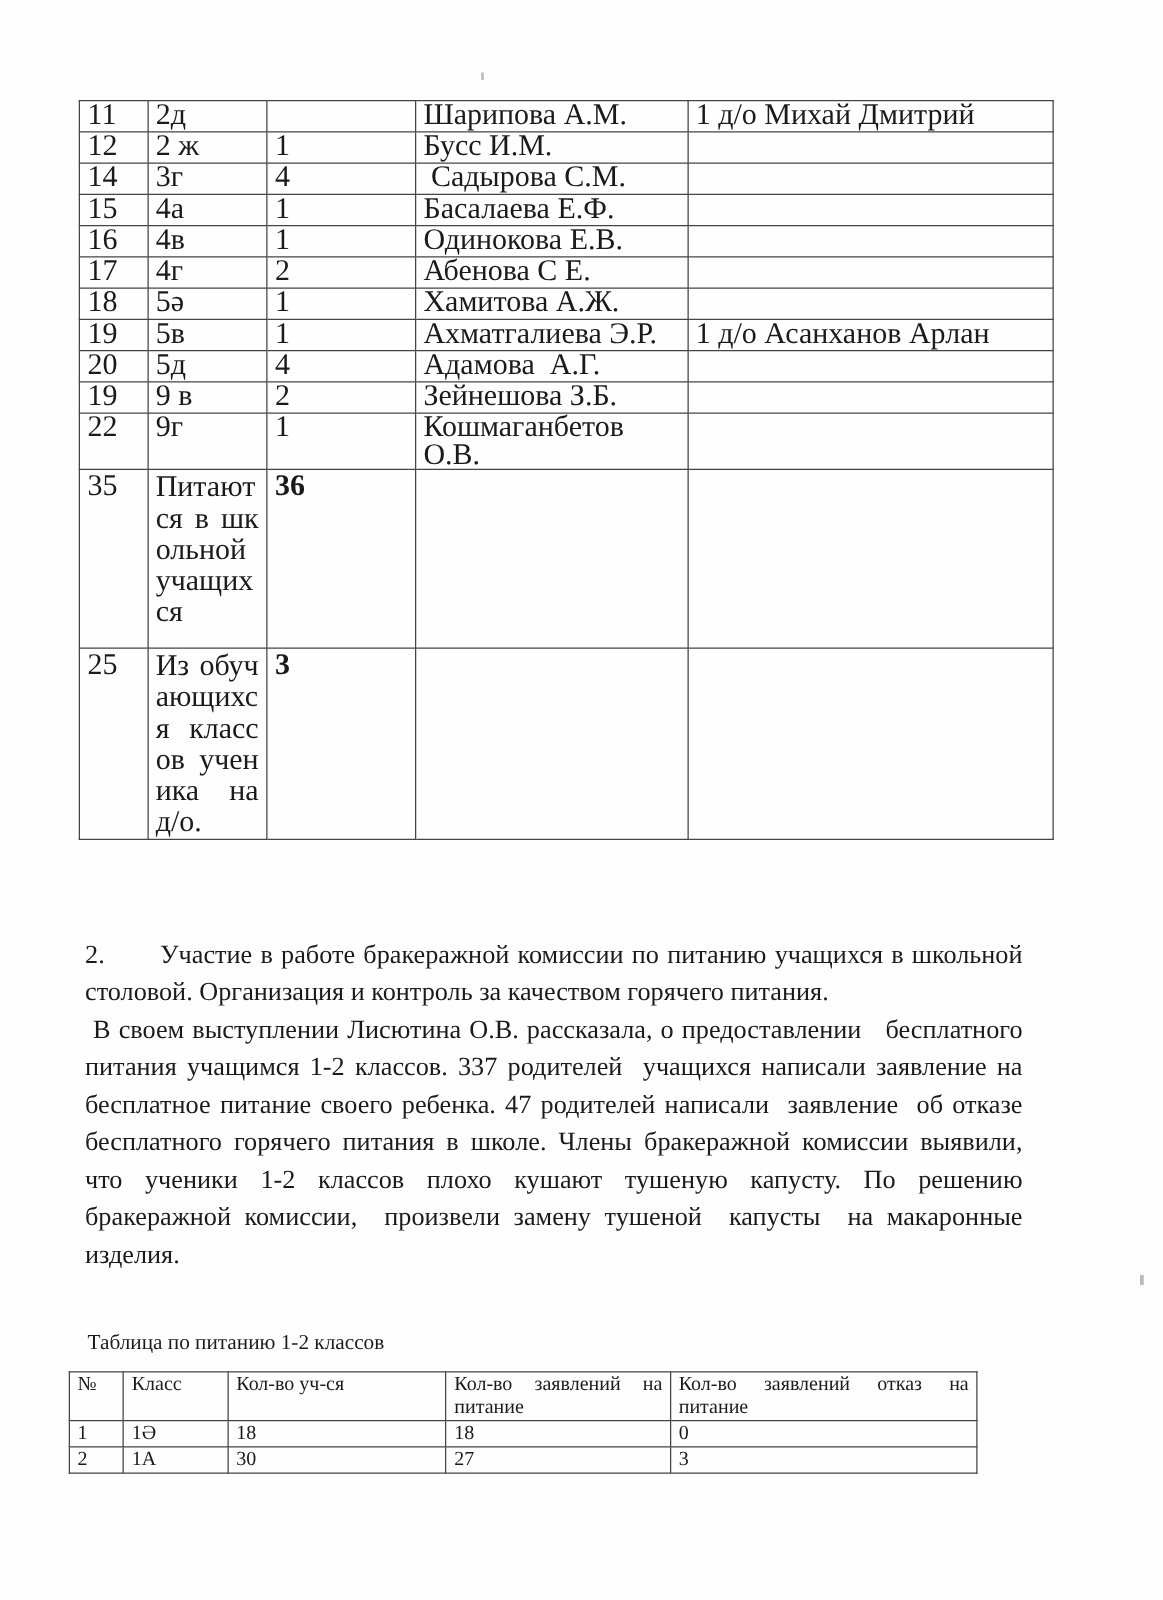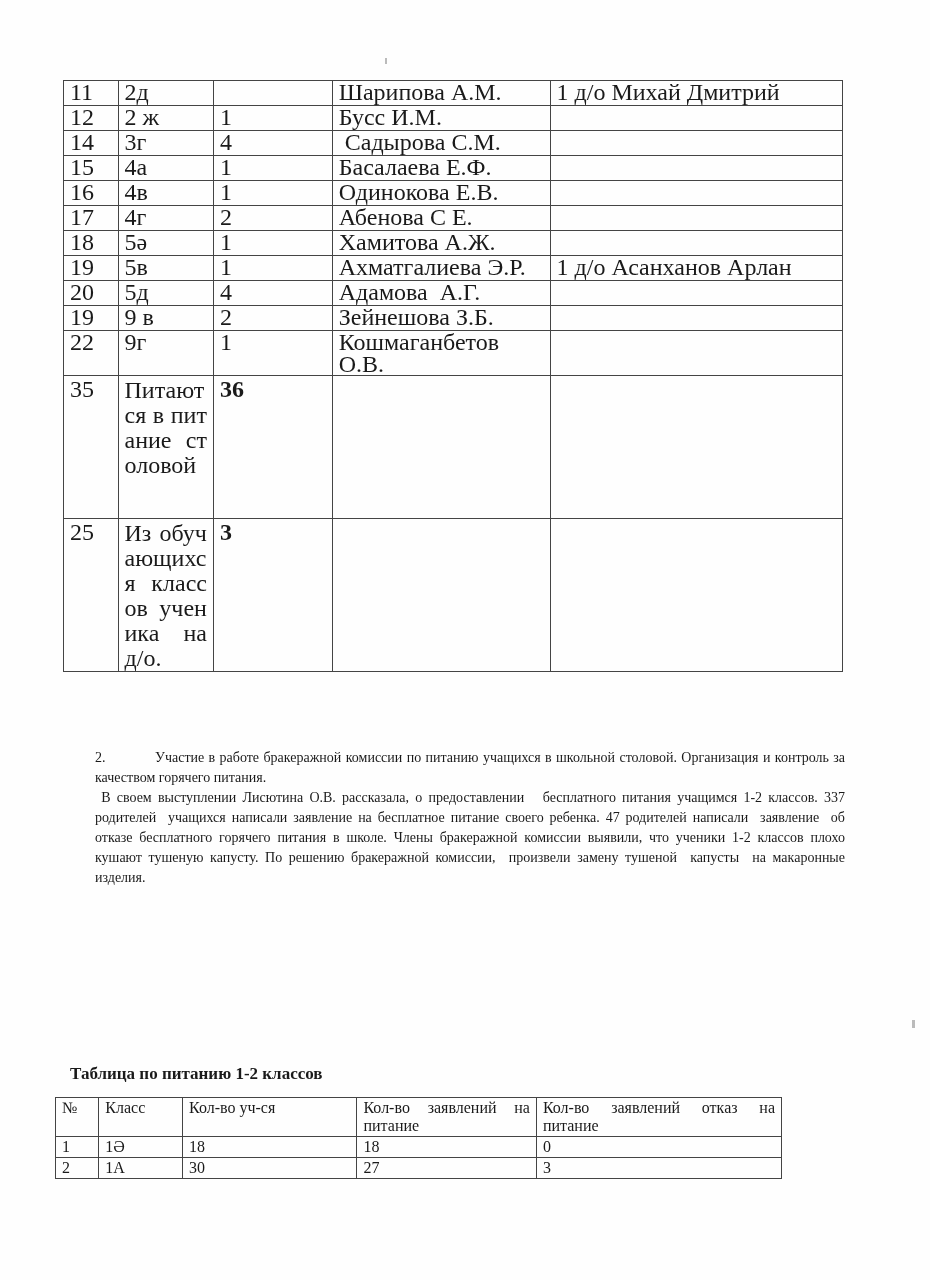--- a/index.html
+++ b/index.html
@@ -51,35 +51,34 @@
     table.top-table tr.tall-24 td { height: 140px; }
     table.top-table tr.tall-25 td { height: 142px; margin-left: 43px; }
     table.top-table td.bold { font-weight: bold; }
 
     
     .section {
       position: absolute;
       left: 68px;
       top: 748px;
       width: 750px;
-      font-size: 14px;
-      line-height: 20px;
+      font-size: 21px;
+      line-height: 30px;
       text-align: justify;
-      margin-left: 27px;
     }
     .section p { margin: 0; }
     .section .item-number { display: inline-block; width: 60px; }
     .section .indent { text-indent: 52px; }
 
     .subtable-title {
       position: absolute;
       left: 70px;
       top: 1064px;
       font-size: 17px;
-      font-weight: bold;
+      font-weight: normal;
     }
 
     table.bottom-table {
       position: absolute;
       left: 55px;
       top: 1097px;
       width: 727px;
       border-collapse: collapse;
       font-size: 16px;
       line-height: 18px;
@@ -184,21 +183,21 @@
       <tr>
         <td class="c-num">22</td>
         <td class="c-class">9г</td>
         <td class="c-count">1</td>
         <td class="c-teacher">Кошмаганбетов О.В.</td>
         <td class="c-note"></td>
       </tr>
 
       <tr class="tall tall-24">
         <td class="c-num">35</td>
-        <td class="c-class">Питаются в питание столовой</td>
+        <td class="c-class">Питаются в школьной учащихся</td>
         <td class="c-count bold">36</td>
         <td class="c-teacher"></td>
         <td class="c-note"></td>
       </tr>
       <tr class="tall tall-25">
         <td class="c-num">25</td>
         <td class="c-class"> Из обучающихся классов ученика на д/о.</td>
         <td class="c-count bold">3</td>
         <td class="c-teacher"></td>
         <td class="c-note"></td>

